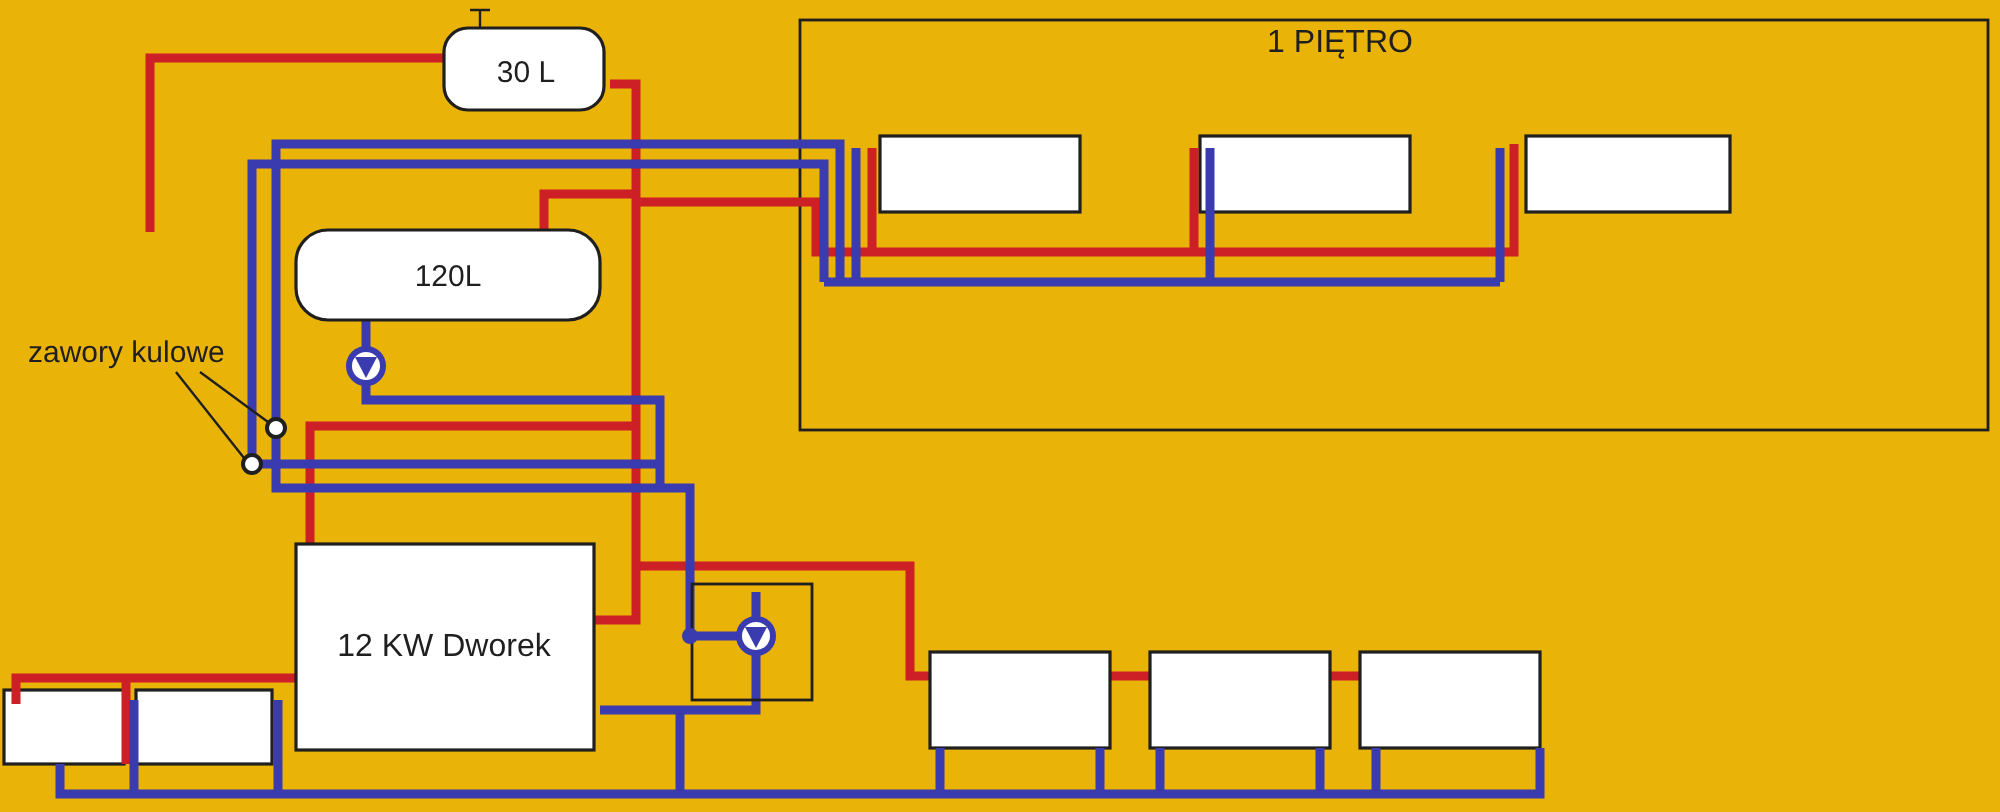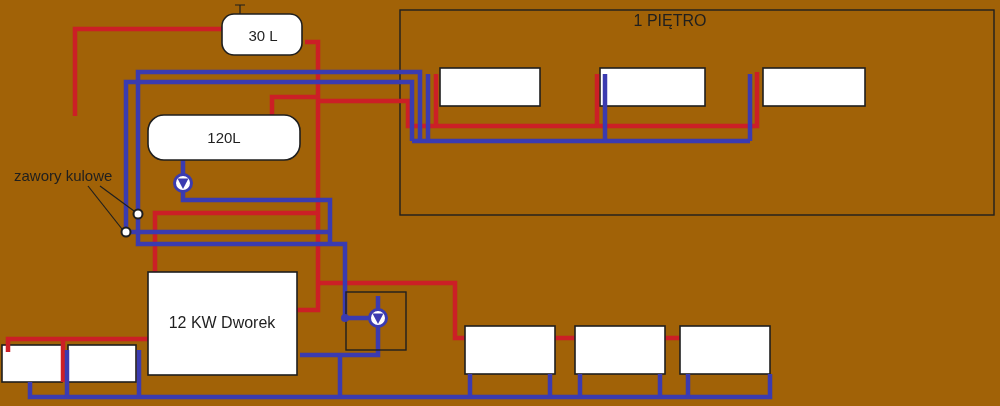--- a/index.html
+++ b/index.html
@@ -1,17 +1,17 @@
 <!DOCTYPE html>
 <html style="--supply: #cc1f26; --return: #3b3bb0; --outline: #1f1f1f;"><head>
 <meta charset="utf-8">
 <style>
   html,body{margin:0;padding:0;background:#ffffff;}
   body{font-family:"Liberation Sans", sans-serif;}
-  .stage{position:relative;width:1000px;height:406px;background:#a16207;overflow:hidden;}
+  .stage{position:relative;width:1000px;height:406px;background:#eab308;overflow:hidden;}
   svg{display:block;}
   .pipe-r{stroke:var(--supply,#cc1f26);stroke-width:4.5;fill:none;stroke-linejoin:miter;}
   .pipe-b{stroke:var(--return,#3b3bb0);stroke-width:4.5;fill:none;stroke-linejoin:miter;}
   .blk{stroke:var(--outline,#1f1f1f);stroke-width:1.6;fill:#ffffff;}
   .blk-open{stroke:var(--outline,#1f1f1f);stroke-width:1.4;fill:none;}
   .thin{stroke:var(--outline,#1f1f1f);stroke-width:1.2;fill:none;}
   .pumpc{stroke:var(--return,#3b3bb0);stroke-width:3;fill:#ffffff;}
   .pumpt{fill:var(--return,#3b3bb0);stroke:none;}
   .valve{stroke:var(--outline,#1f1f1f);stroke-width:2;fill:#ffffff;}
   .lbl{fill:#1f1f1f;font-size:15px;font-family:"Liberation Sans",sans-serif;}

